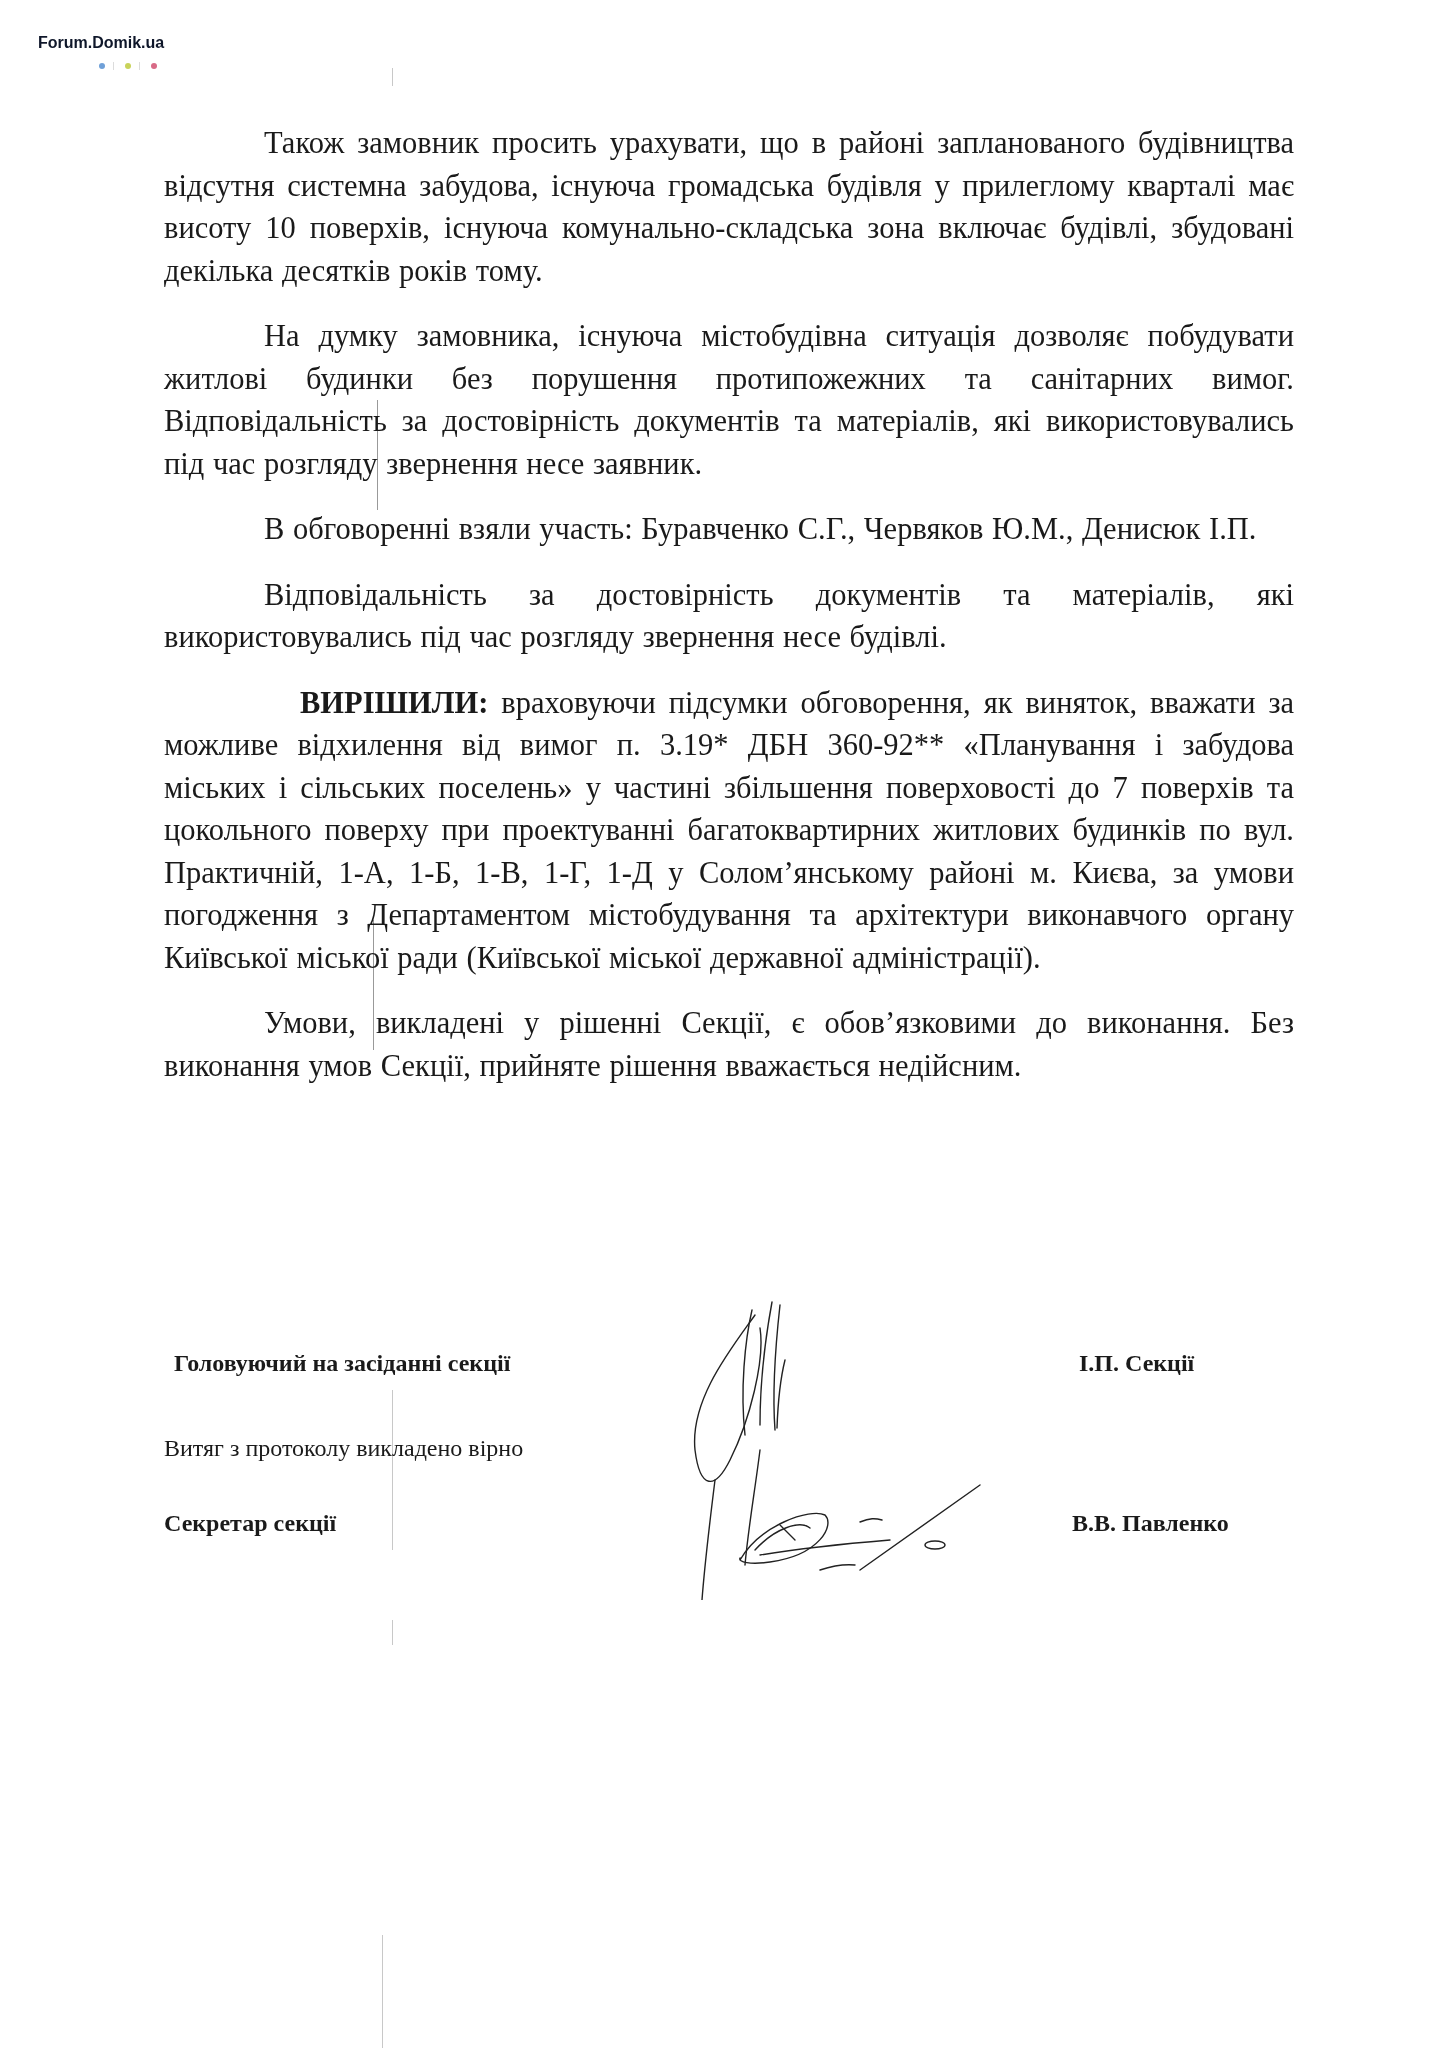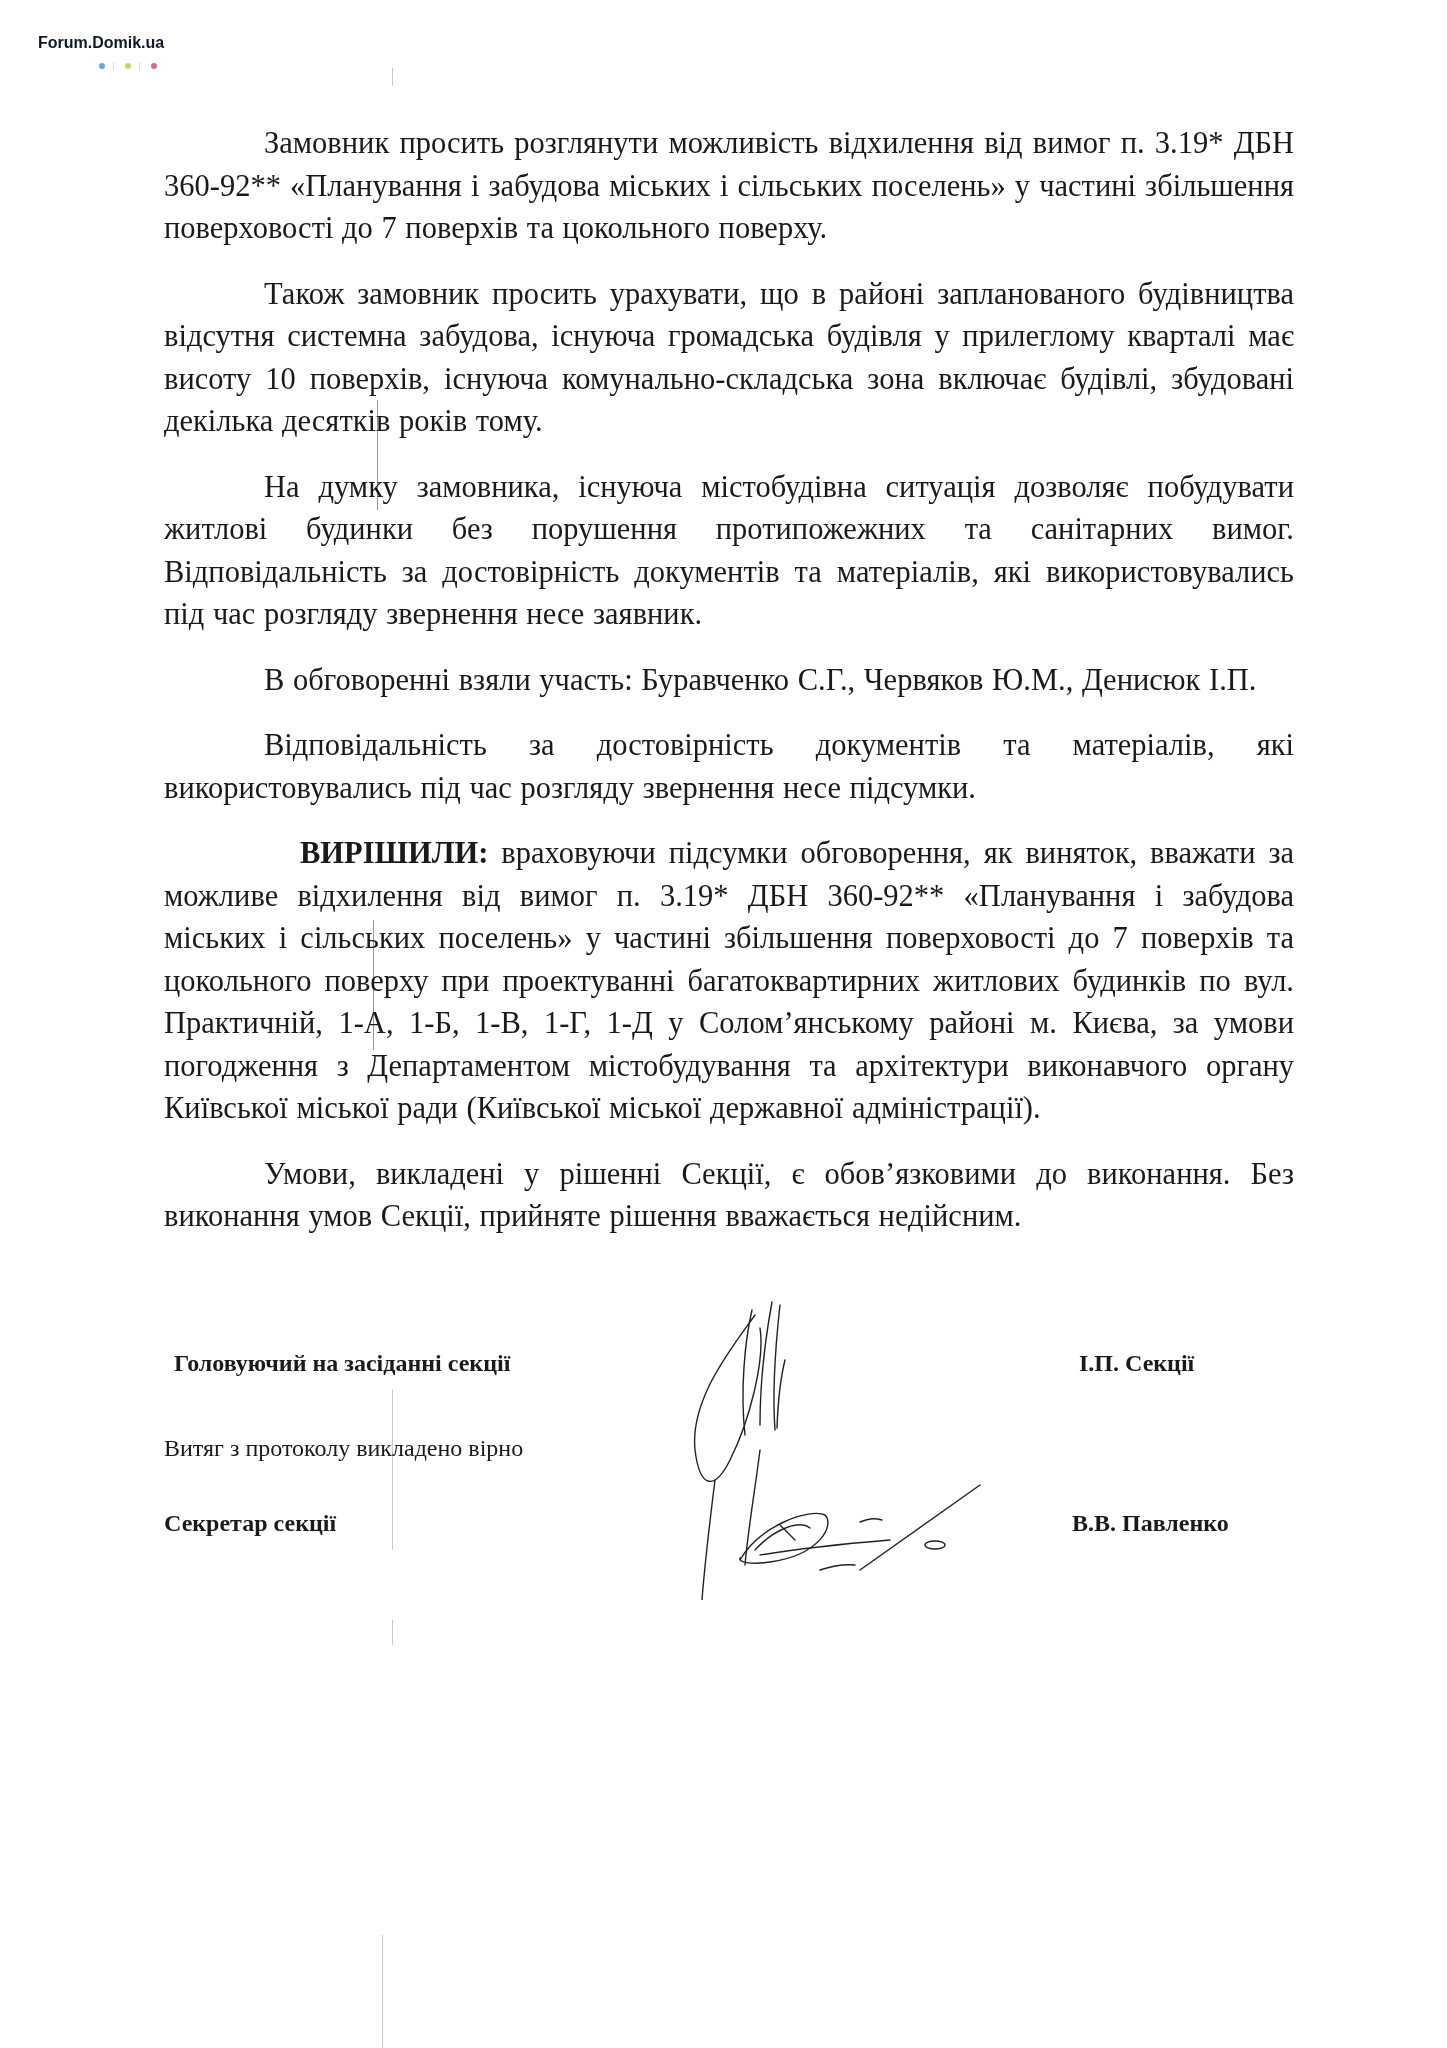--- a/index.html
+++ b/index.html
@@ -39,25 +39,24 @@
 </div>
 
 <div class="scan-line" style="left:392px;top:68px;height:18px"></div>
 <div class="scan-line" style="left:377px;top:400px;height:110px;background:#999"></div>
 <div class="scan-line" style="left:373px;top:920px;height:130px;background:#999"></div>
 <div class="scan-line" style="left:392px;top:1390px;height:160px"></div>
 <div class="scan-line" style="left:392px;top:1620px;height:25px"></div>
 <div class="scan-line" style="left:382px;top:1935px;height:113px"></div>
 
 <div class="page">
-  <p class="para">Замовник просить розглянути можливість відхилення від вимог п. 3.19* ДБН 360-92** «Планування і забудова міських і сільських поселень» у частині збільшення поверховості до 7 поверхів та цокольного поверху.</p>
   <p class="para">Також замовник просить урахувати, що в районі запланованого будівництва відсутня системна забудова, існуюча громадська будівля у прилеглому кварталі має висоту 10 поверхів, існуюча комунально-складська зона включає будівлі, збудовані декілька десятків років тому.</p>
   <p class="para">На думку замовника, існуюча містобудівна ситуація дозволяє побудувати житлові будинки без порушення протипожежних та санітарних вимог. Відповідальність за достовірність документів та матеріалів, які використовувались під час розгляду звернення несе заявник.</p>
   <p class="para">В обговоренні взяли участь: Буравченко С.Г., Червяков Ю.М., Денисюк І.П.</p>
-  <p class="para">Відповідальність за достовірність документів та матеріалів, які використовувались під час розгляду звернення несе підсумки.</p>
+  <p class="para">Відповідальність за достовірність документів та матеріалів, які використовувались під час розгляду звернення несе будівлі.</p>
   <p class="para"><span class="bold">ВИРІШИЛИ:</span><span> враховуючи підсумки обговорення, як виняток, вважати за можливе відхилення від вимог п. 3.19* ДБН 360-92** «Планування і забудова міських і сільських поселень» у частині збільшення поверховості до 7 поверхів та цокольного поверху при проектуванні багатоквартирних житлових будинків по вул. Практичній, 1-А, 1-Б, 1-В, 1-Г, 1-Д у Солом’янському районі м. Києва, за умови погодження з Департаментом містобудування та архітектури виконавчого органу Київської міської ради (Київської міської державної адміністрації).</span></p>
   <p class="para">Умови, викладені у рішенні Секції, є обов’язковими до виконання. Без виконання умов Секції, прийняте рішення вважається недійсним.</p>
 </div>
 
 <div class="sig-area">
   <div class="sig-row" style="left:10px;top:12px">Головуючий на засіданні секції</div>
   <div class="sig-row" style="left:915px;top:12px">І.П. Секції</div>
   <div class="sig-note" style="left:0;top:97px">Витяг з протоколу викладено вірно</div>
   <div class="sig-row" style="left:0;top:172px">Секретар секції</div>
   <div class="sig-row" style="left:908px;top:172px">В.В. Павленко</div>

